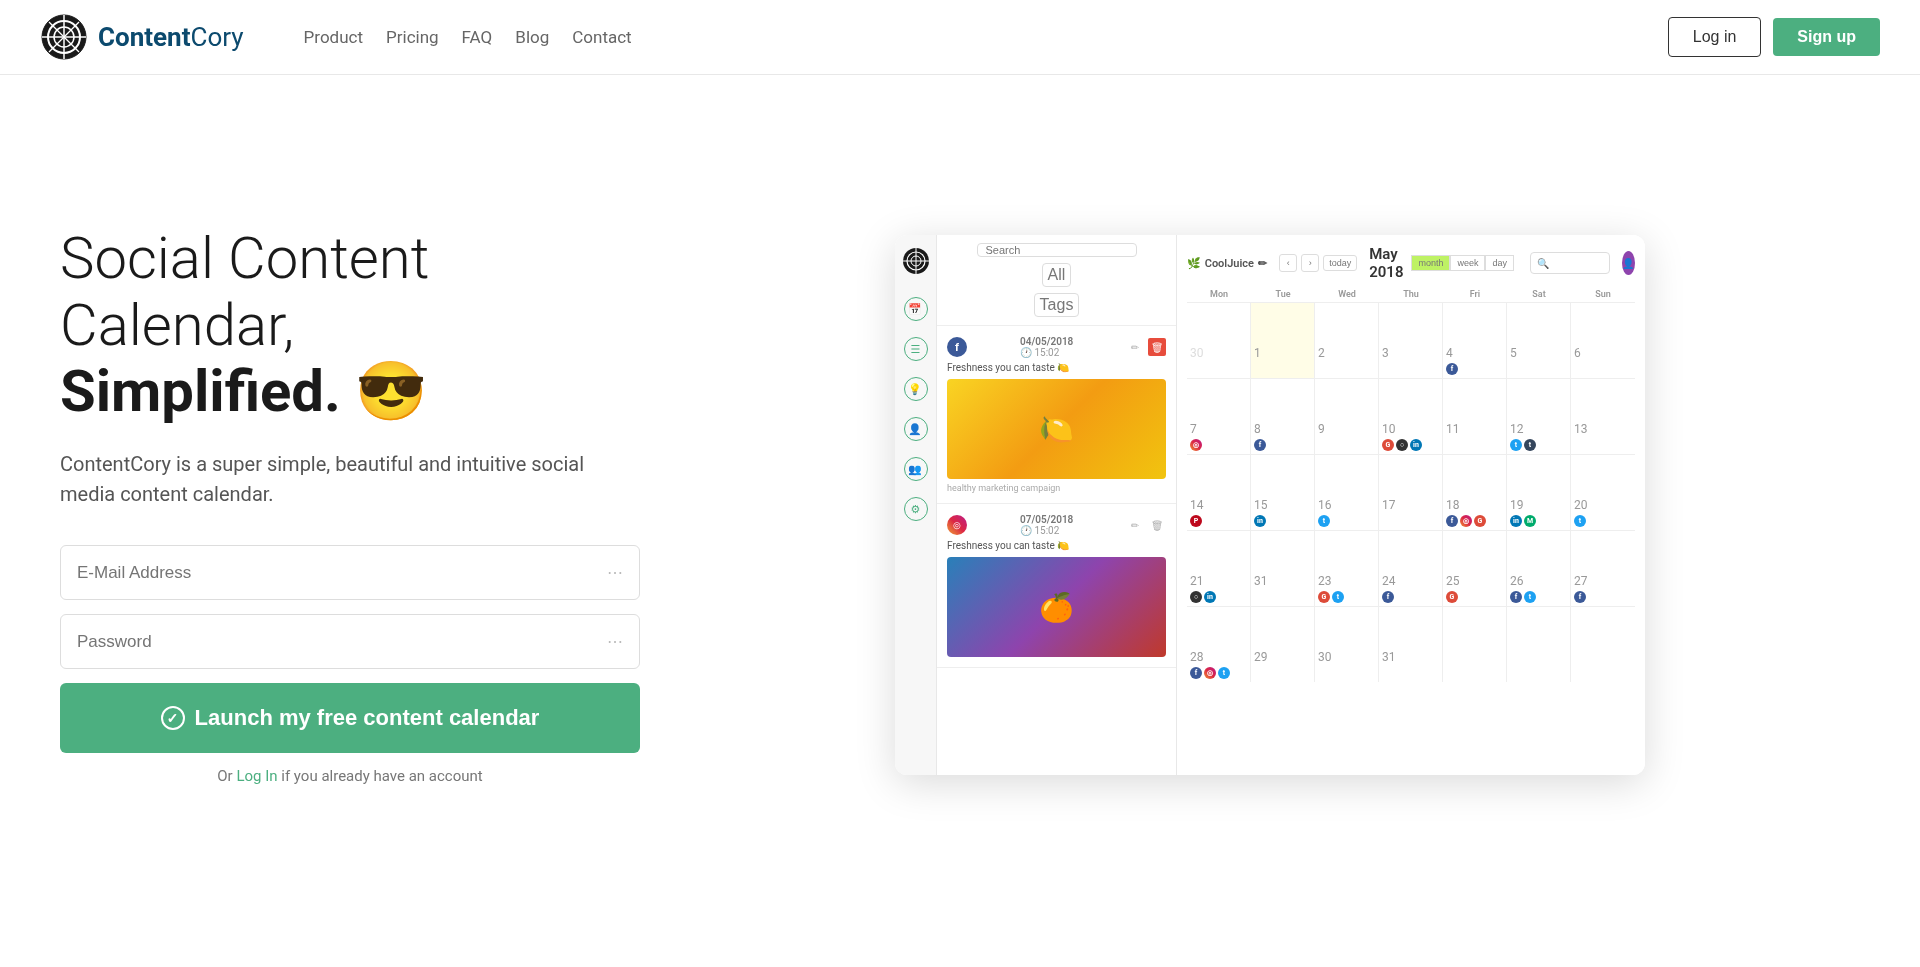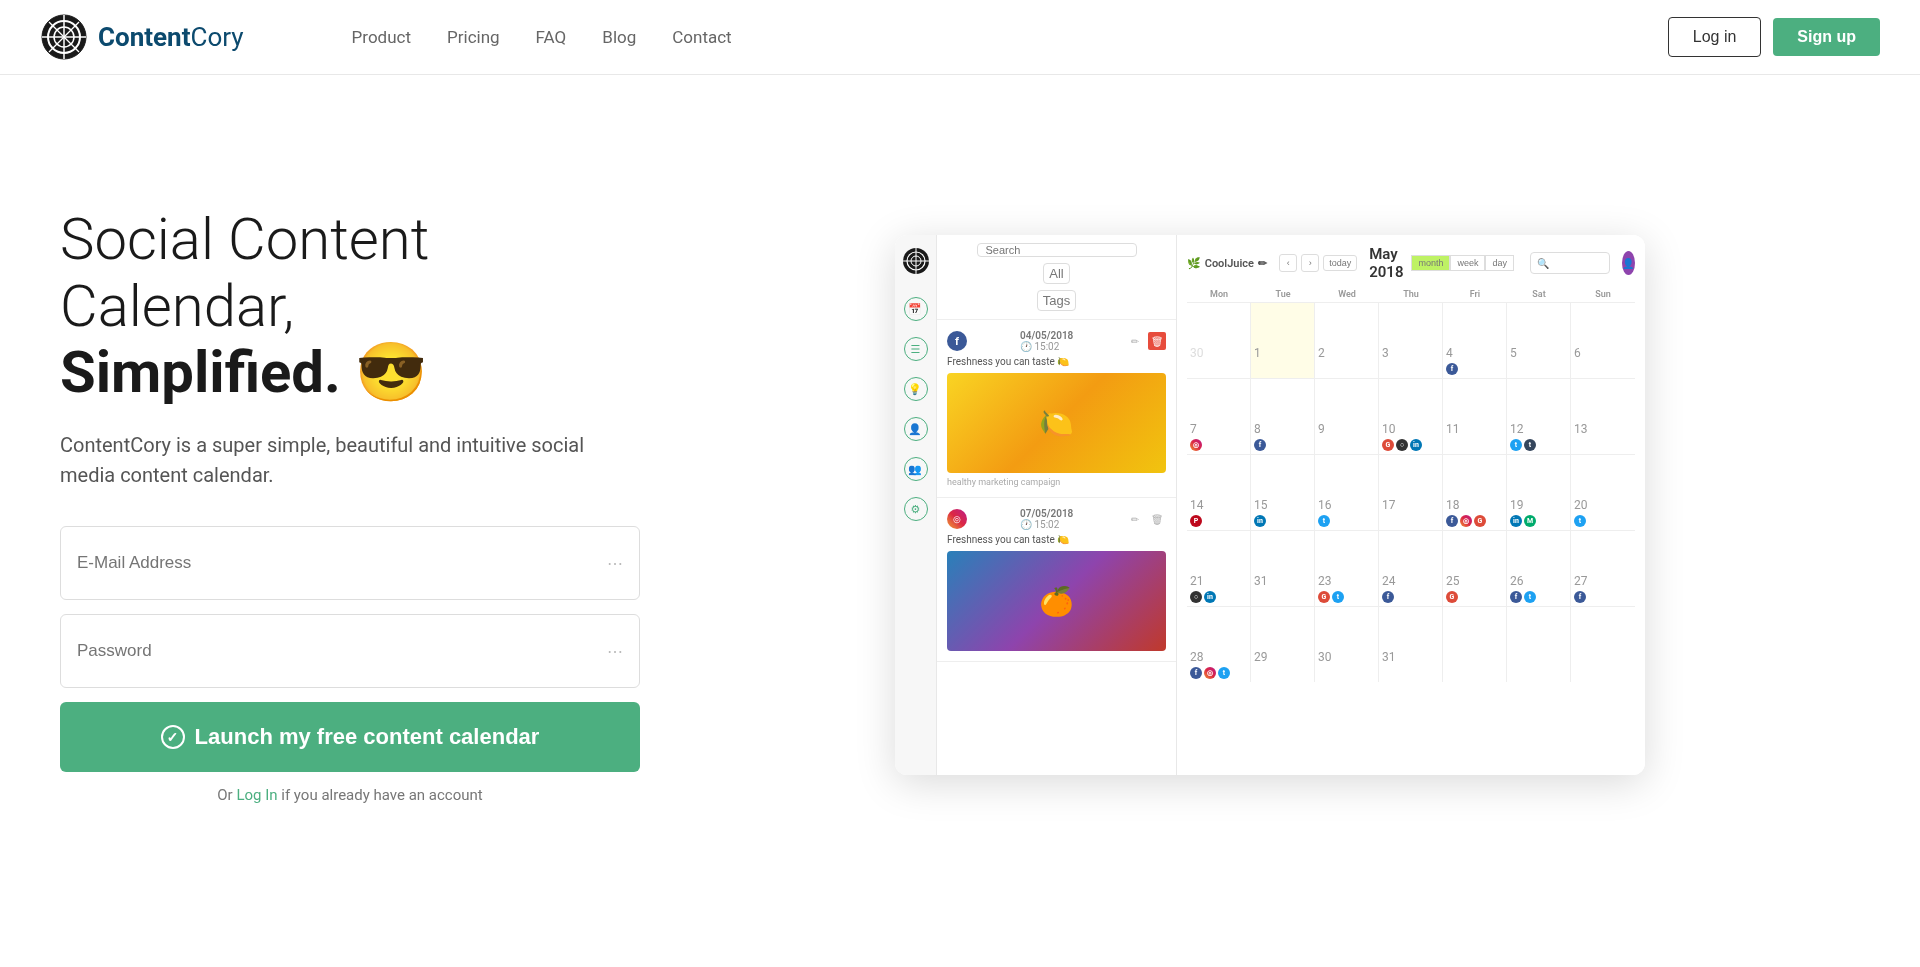--- a/index.html
+++ b/index.html
@@ -32,23 +32,22 @@
     }
     .logo-text {
       font-size: 26px;
       font-weight: 400;
       color: #0c4a6e;
     }
     .logo-text strong { font-weight: 700; }
     .nav-links {
       display: flex;
       align-items: center;
-      gap: 36px;
+      gap: 23px;
       flex: 1;
-      margin-left: 48px;
     }
     .nav-links a {
       text-decoration: none;
       color: #666;
       font-size: 17px;
     }
     .nav-actions {
       display: flex;
       gap: 12px;
       align-items: center;
@@ -103,21 +102,21 @@
       margin-bottom: 14px;
     }
     .input-wrapper {
       width: 580px;
       max-width: 100%;
       display: flex;
       align-items: center;
       border: 1.5px solid #ddd;
       border-radius: 6px;
       padding: 0 16px;
-      height: 74px;
+      height: 55px;
     }
     .input-wrapper input {
       border: none;
       outline: none;
       font-size: 17px;
       color: #aaa;
       flex: 1;
       background: transparent;
     }
     .input-icon {
@@ -229,21 +228,21 @@
       border: 1px solid #ddd;
       border-radius: 4px;
       padding: 0 8px;
       font-size: 11px;
       color: #aaa;
     }
     .feed-tag-btn {
       background: #fff;
       border: 1px solid #ddd;
       border-radius: 4px;
-      font-size: 13px;
+      font-size: 16px;
       padding: 2px 5px;
       color: #777;
     }
     .feed-post {
       padding: 10px;
       border-bottom: 1px solid #eee;
     }
     .post-meta {
       display: flex;
       align-items: center;

